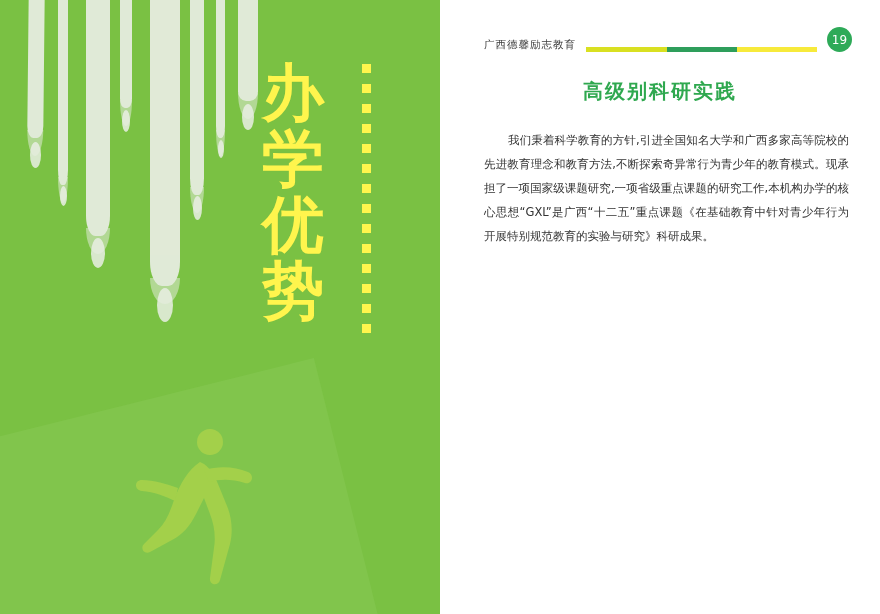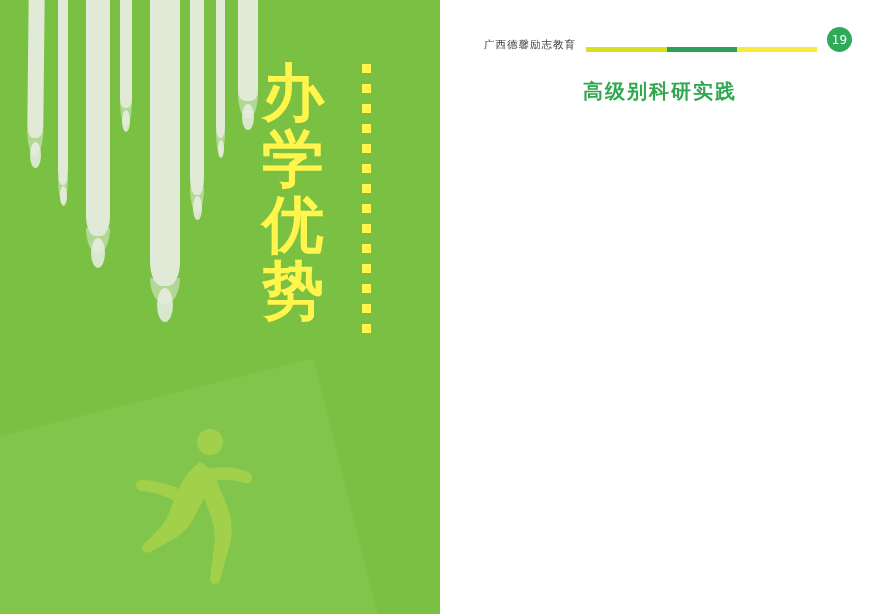--- a/index.html
+++ b/index.html
@@ -266,15 +266,16 @@
       <div class="rule">
         <div class="seg seg-a"></div>
         <div class="seg seg-b"></div>
         <div class="seg seg-c"></div>
       </div>
       <div class="page-num">19</div>
     </div>
 
     <div class="section-title">高级别科研实践</div>
 
+    <div class="body-copy">我们秉着科学教育的方针,引进全国知名大学和广西多家高等院校的先进教育理念和教育方法,不断探索奇异常行为青少年的教育模式。现承担了一项国家级课题研究,一项省级重点课题的研究工作,本机构办学的核心思想“GXL”是广西“十二五”重点课题《在基础教育中针对青少年行为开展特别规范教育的实验与研究》科研成果。</div>
 
   </div>
 </div>
 
 </body></html>

